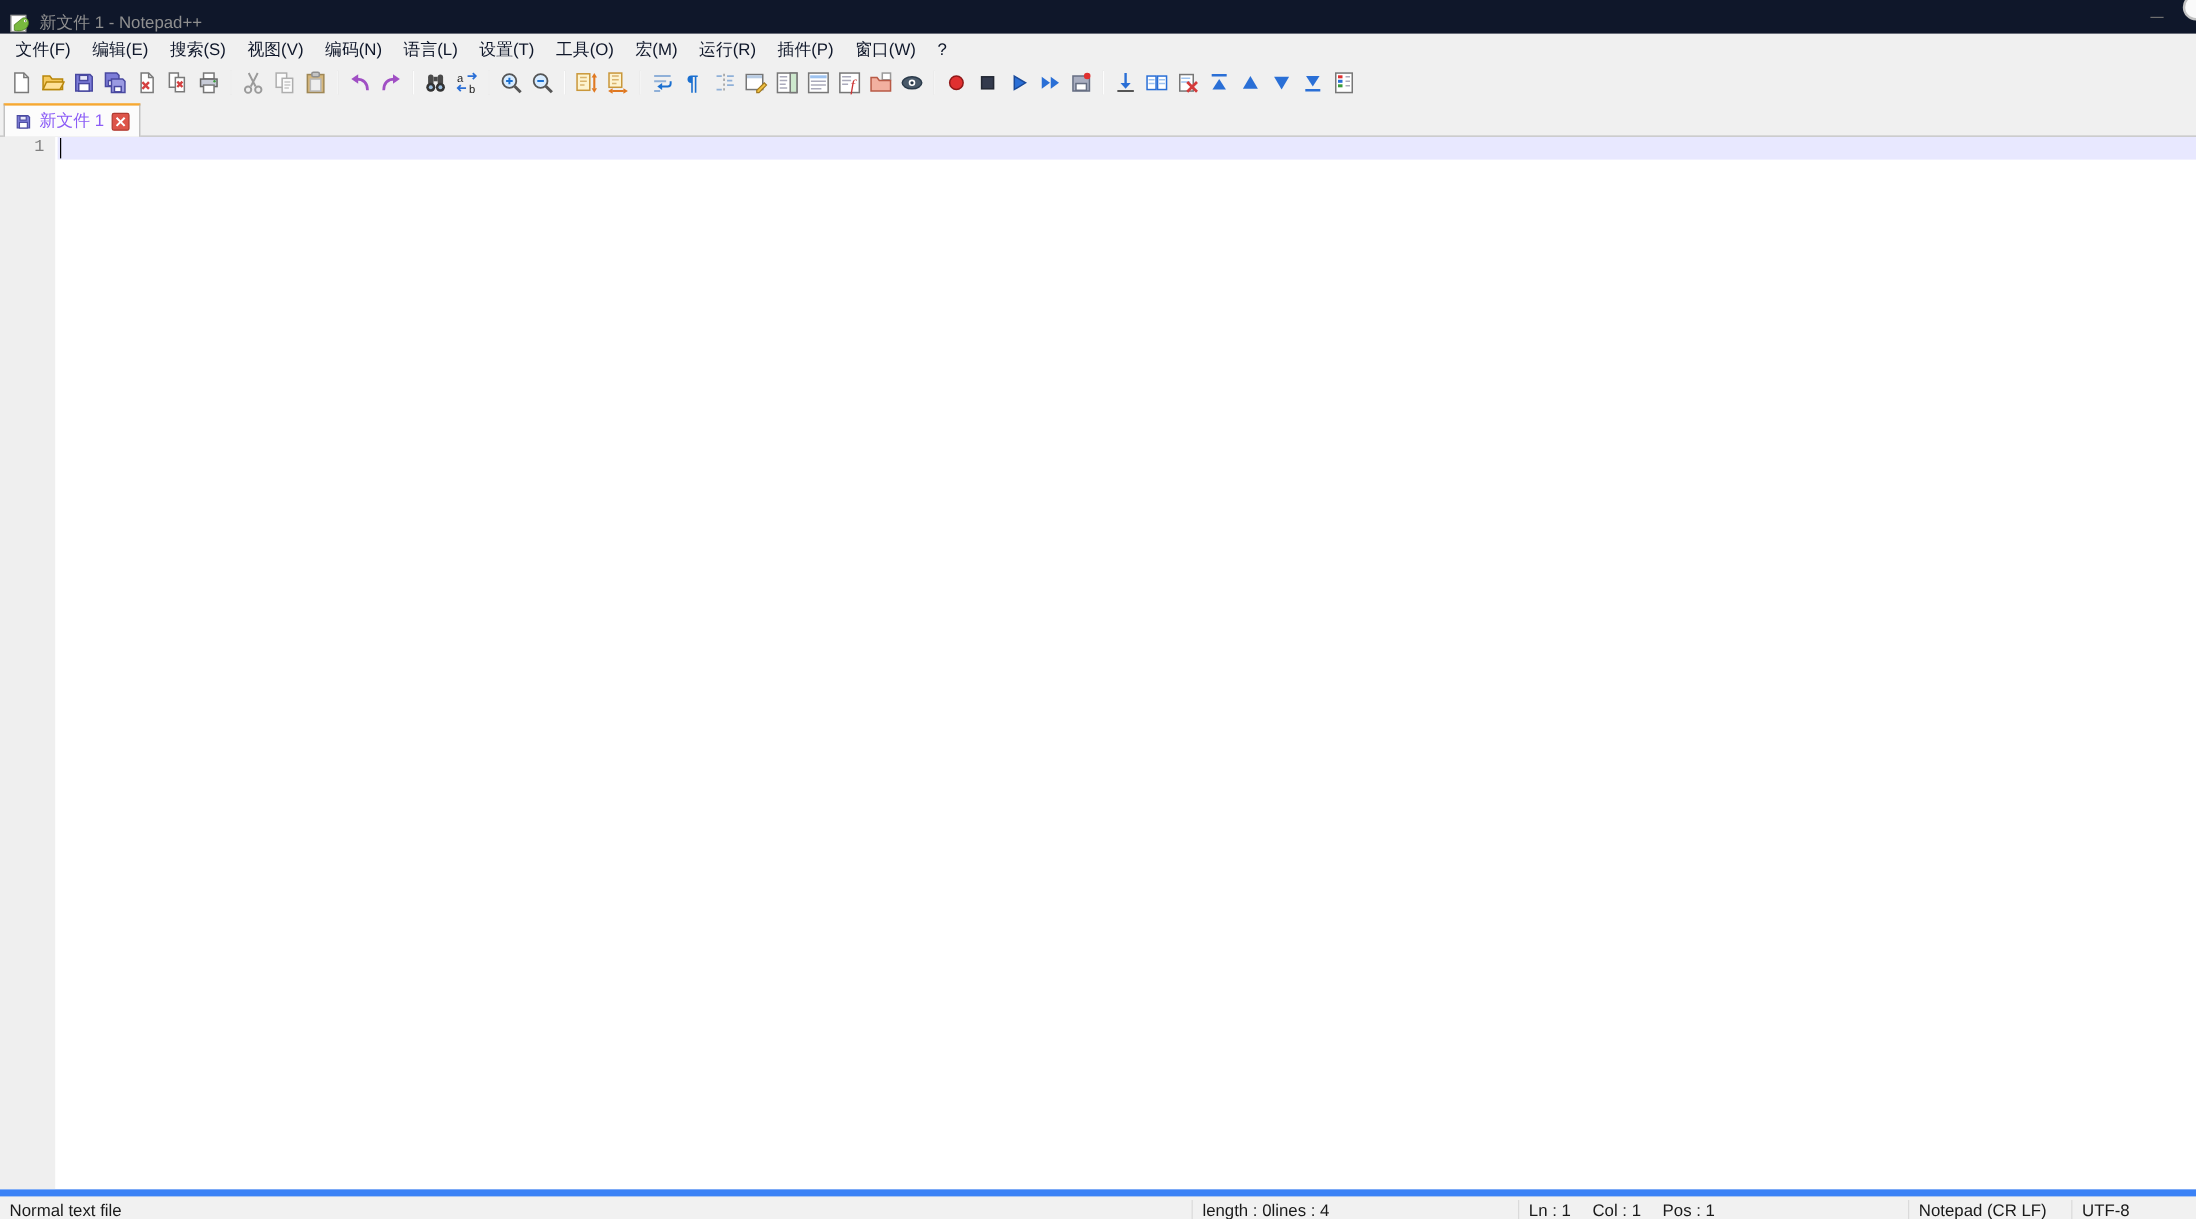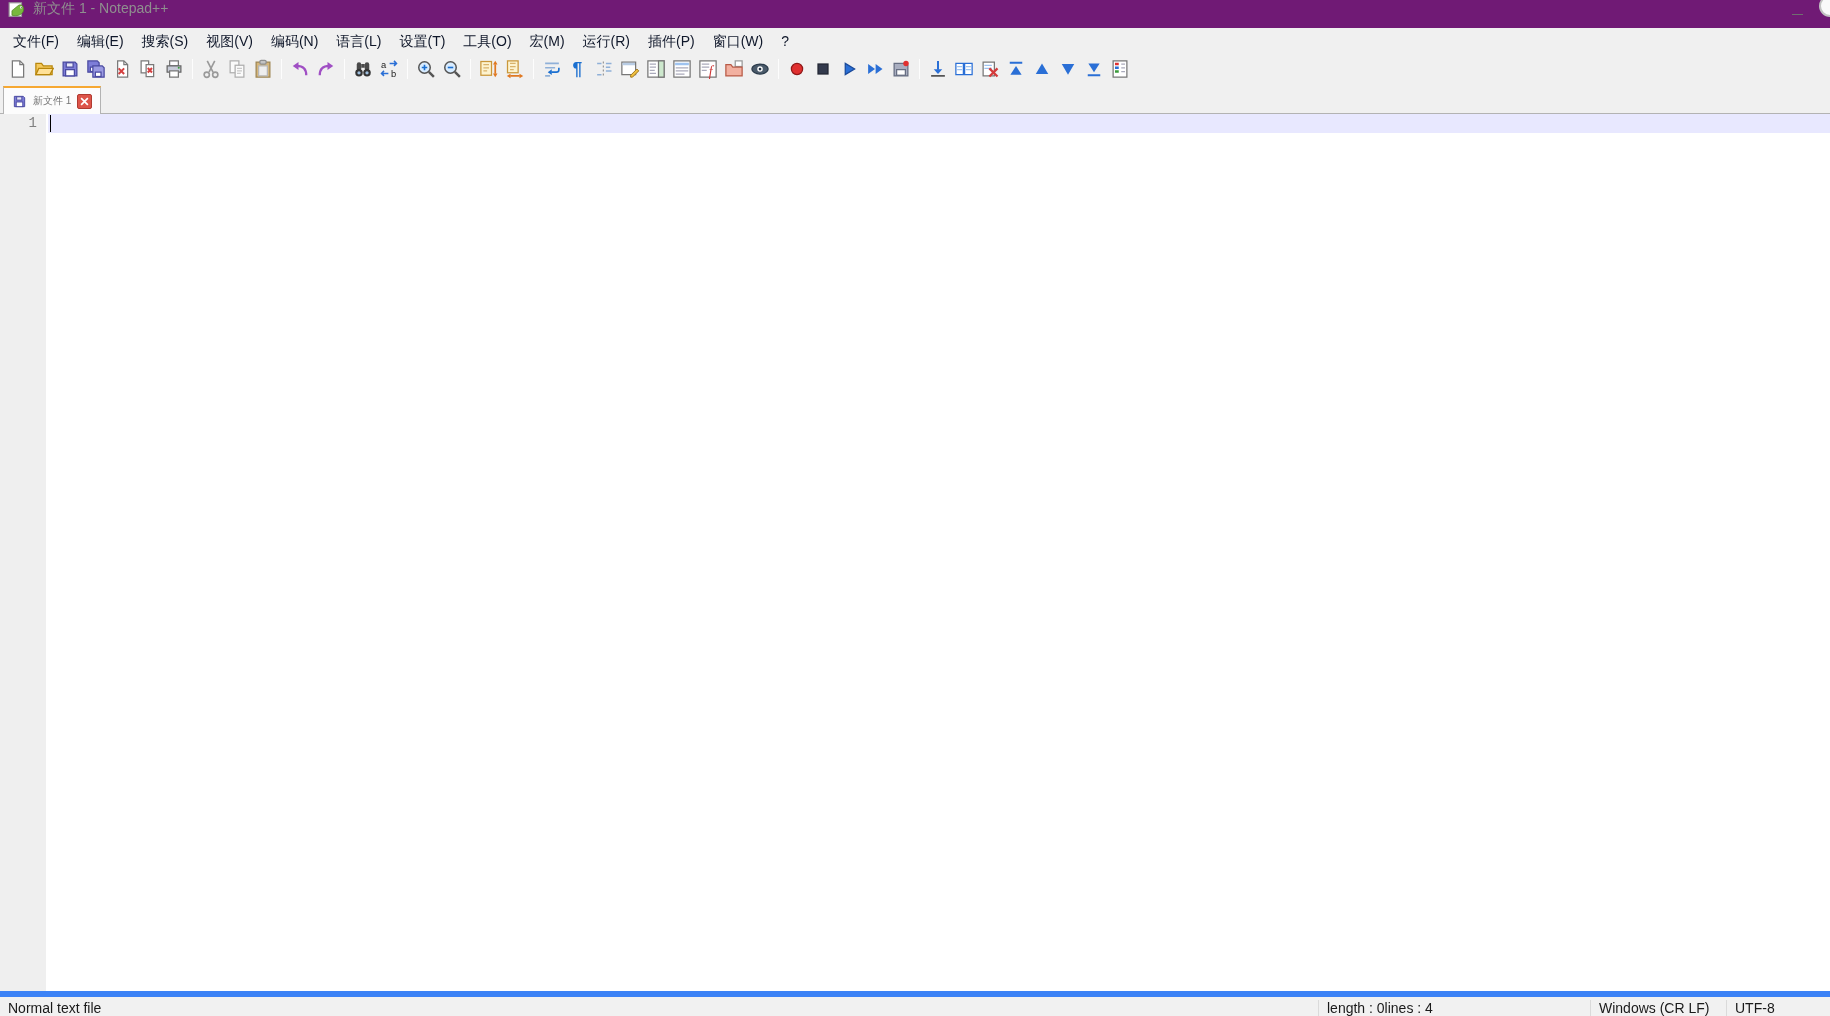--- a/index.html
+++ b/index.html
@@ -2,42 +2,42 @@
 <html><head>
 <meta charset="utf-8">
 <title>新文件 1 - Notepad++</title>
 <style>
   *{box-sizing:border-box;margin:0;padding:0}
   html,body{width:1830px;height:1016px;overflow:hidden}
   body{font-family:"Liberation Sans","DejaVu Sans",sans-serif;font-size:14px;background:#f0f0f0;color:#111}
   #app{display:flex;flex-direction:column;width:1830px;height:1016px;background:#f0f0f0}
 
   
-  .titlebar{height:28px;flex:0 0 28px;display:flex;align-items:flex-start;background:#701a75;position:relative;padding-left:8px;gap:7px}
+  .titlebar{height:28px;flex:0 0 28px;display:flex;align-items:flex-end;background:#0f172a;position:relative;padding-left:8px;gap:7px}
   .titlebar .title{color:#8f8f8f;font-size:14px}
   .app-icon{width:18px;height:18px;display:inline-flex}
   .caption-area{position:absolute;right:0;top:0;height:28px;display:flex;align-items:center}
   .min-btn{width:44px;height:28px;display:flex;align-items:center;justify-content:center;background:transparent;border:none;cursor:default}
   .min-glyph{width:11px;height:1px;background:#6f6f6f}
   .partial-circle{width:22px;height:22px;border-radius:50%;border:2px solid #c3c3c3;background:#fafafa;margin-right:-11px;margin-top:-16px}
 
   
   .menubar{height:26px;flex:0 0 26px;display:flex;align-items:center;background:#f0f0f0;padding-left:4px}
   .menu-item{padding:0 9px;line-height:26px;font-size:14px;color:#0f172a;white-space:nowrap}
 
   
   .toolbar{height:30px;flex:0 0 30px;display:flex;align-items:center;background:#f0f0f0;padding-left:5px}
   .tb{width:26px;height:26px;display:flex;align-items:center;justify-content:center;background:transparent;border:none;padding:0}
   .tb svg{width:20px;height:20px}
   .tb-sep{width:1px;height:20px;background:#c9c9c9;border-right:1px solid #fdfdfd;margin:0 5px}
 
   
   .tabbar{height:30px;flex:0 0 30px;background:#f0f0f0;display:flex;align-items:flex-end;border-bottom:1px solid #b3b3b3;padding-left:3px}
   .tab{display:flex;align-items:center;gap:6px;height:28px;padding:0 8px;background:#fcfcfc;border:1px solid #b3b3b3;border-bottom:none;border-top:2px solid #f6a832;margin-bottom:-1px;position:relative;z-index:2}
-  .tab-label{font-size:10px;color:#737373;white-space:nowrap}
+  .tab-label{font-size:14px;color:#8b5cf6;white-space:nowrap}
   .tab-close{width:15px;height:15px;background:#dd5449;border:1px solid #b03a30;border-radius:2px;display:flex;align-items:center;justify-content:center;padding:0}
 
   
   .editor{flex:1;position:relative;background:#fff;overflow:hidden}
   .gutter{position:absolute;left:0;top:0;bottom:0;width:46px;background:#efefef;color:#808080;font-family:"Liberation Mono","DejaVu Sans Mono",monospace;font-size:14px;text-align:right;padding:0 9px 0 0}
   .gutter .ln{line-height:19px;display:block}
   .current-line{position:absolute;left:48px;right:0;top:0;height:19px;background:#e8e8ff}
   .caret{position:absolute;left:50px;top:1px;width:1px;height:17px;background:#000;animation:blink 1s steps(1) infinite}
   @keyframes blink{50%{opacity:0}}
   .text-area{position:absolute;left:46px;top:0;right:0;bottom:0;font-family:"Liberation Mono","DejaVu Sans Mono",monospace;font-size:14px;color:#000;white-space:pre}
@@ -404,17 +404,22 @@
     <div class="text-area"></div>
     <div class="caret"></div>
   </div>
 
   <div class="statusbar">
     <div class="sb sb-doctype">Normal text file</div>
     <div class="sb sb-length">
       <span>length : 0</span>
       <span>lines : 4</span>
     </div>
-    <div class="sb sb-eol">Windows (CR LF)</div>
+    <div class="sb sb-cursor">
+      <span>Ln : 1</span>
+      <span>Col : 1</span>
+      <span>Pos : 1</span>
+    </div>
+    <div class="sb sb-eol">Notepad (CR LF)</div>
     <div class="sb sb-enc">UTF-8</div>
   </div>
 
 </div>
 
 </body></html>

